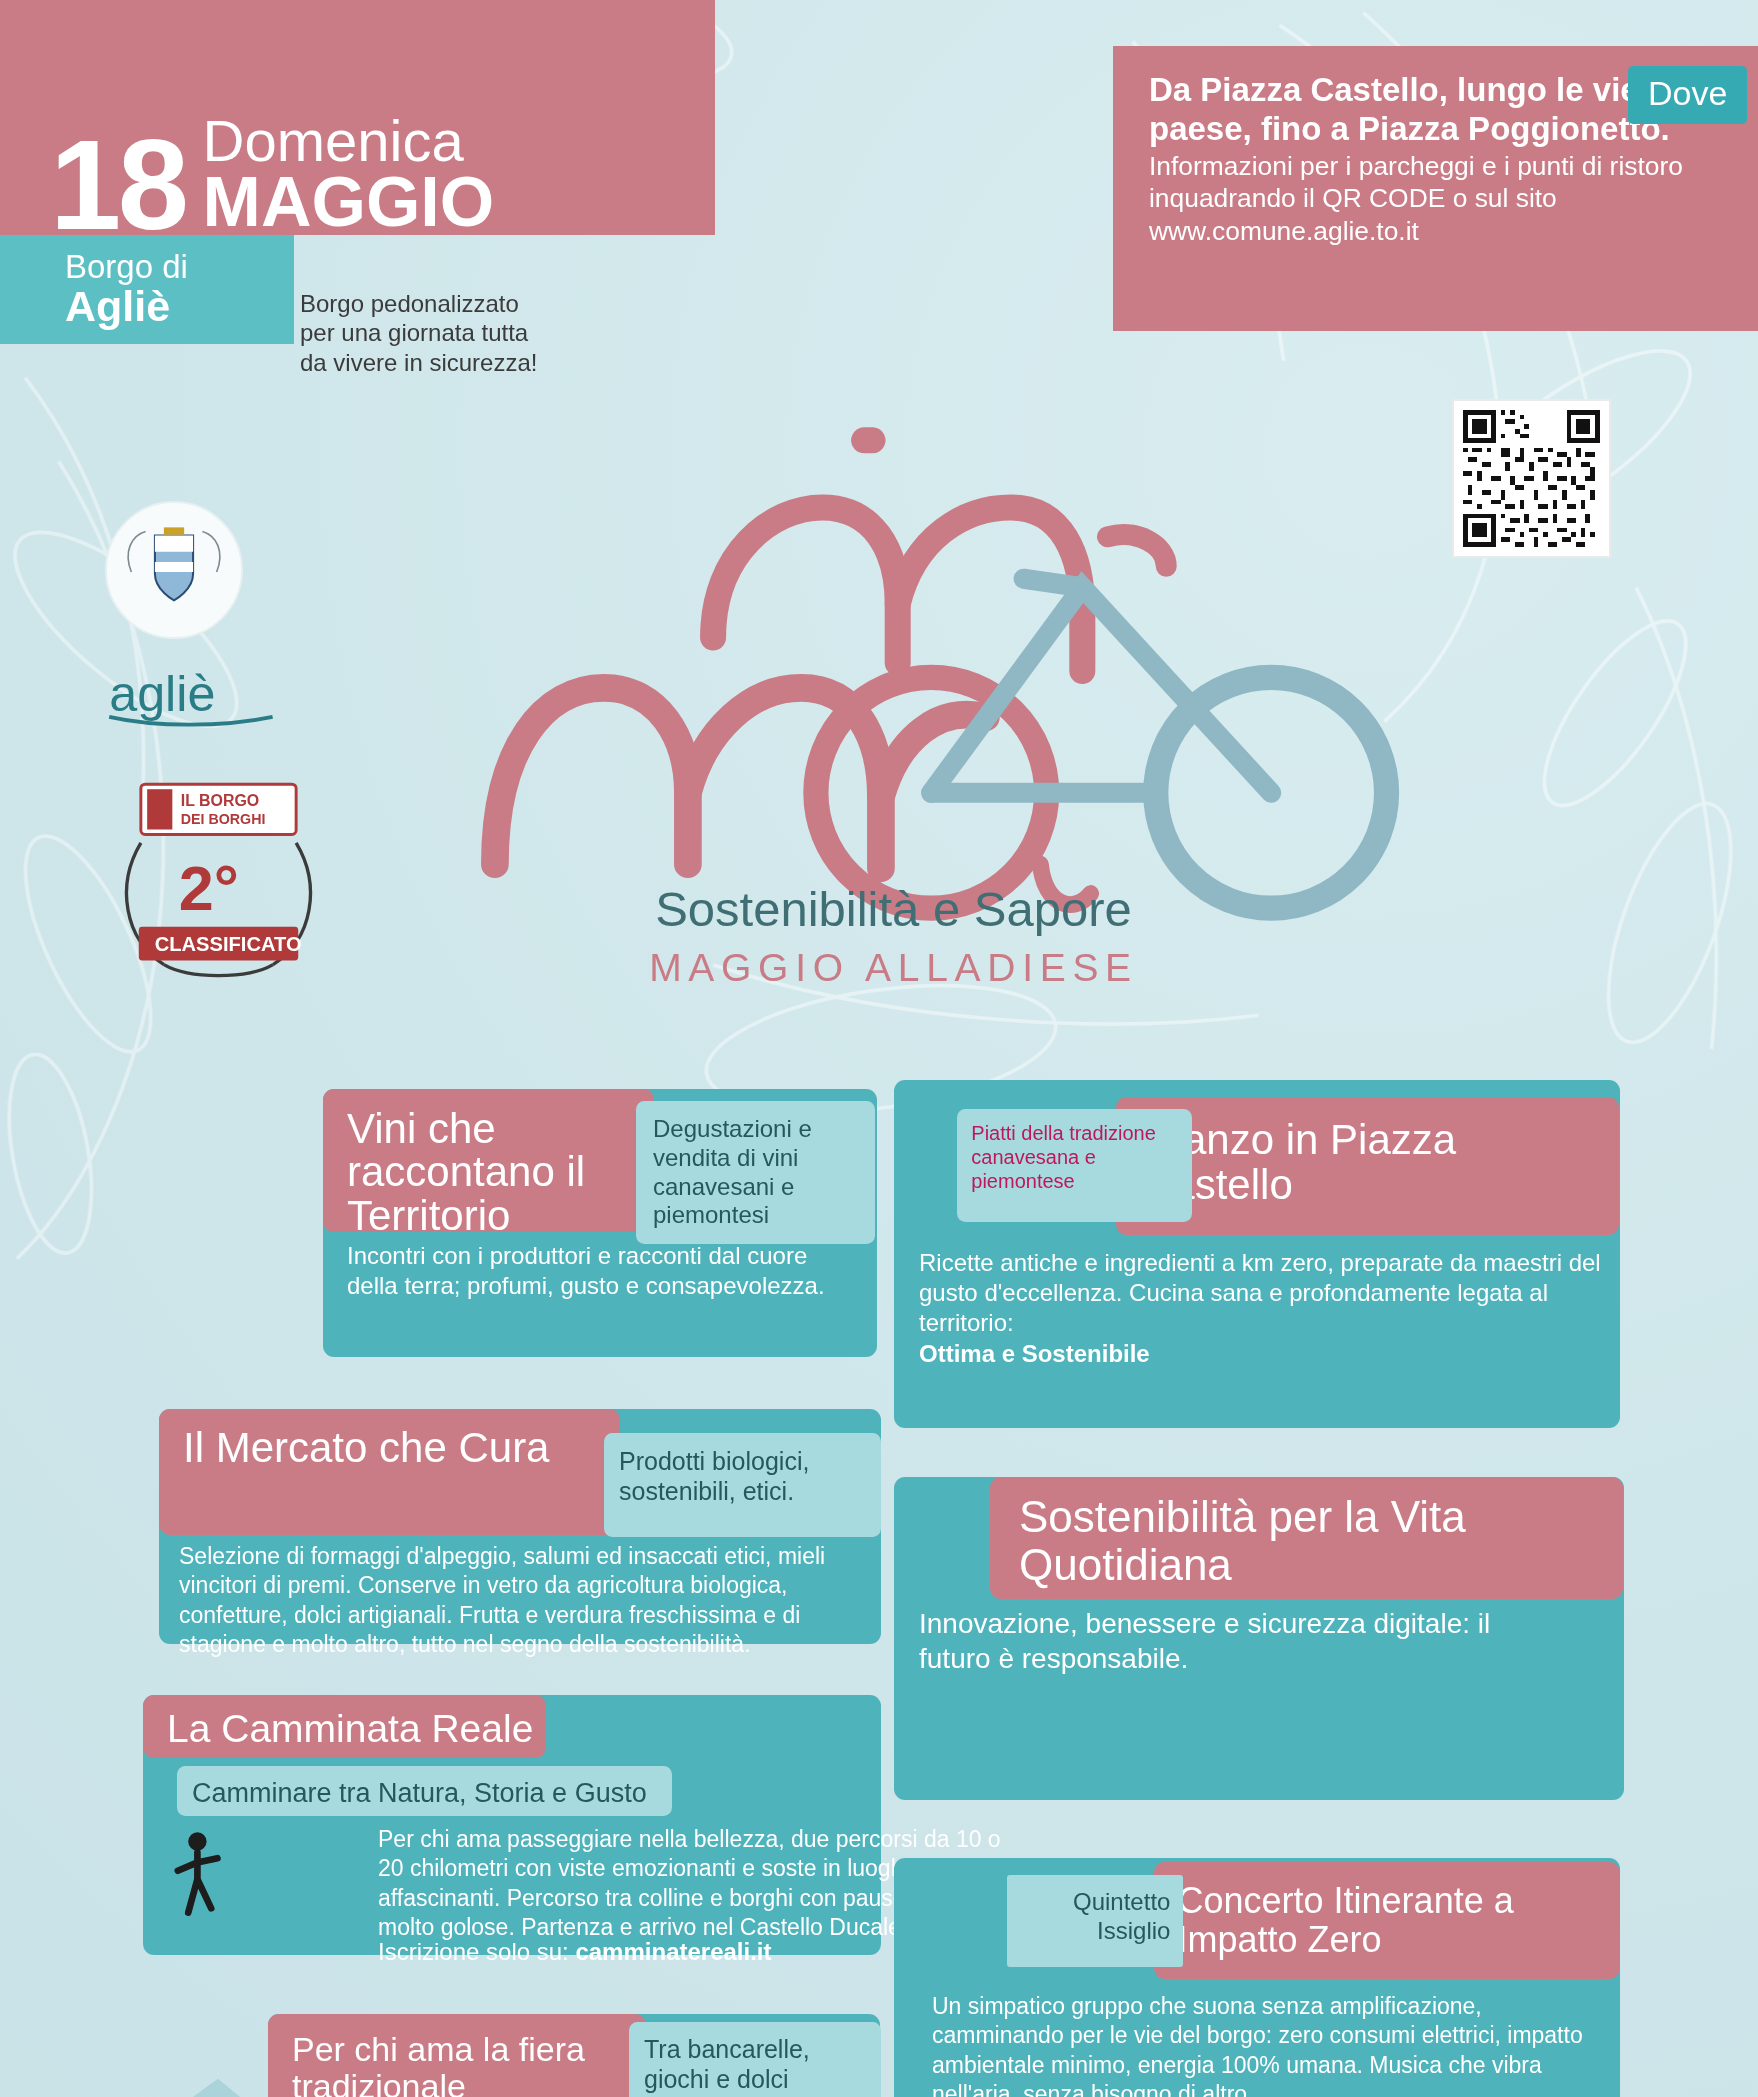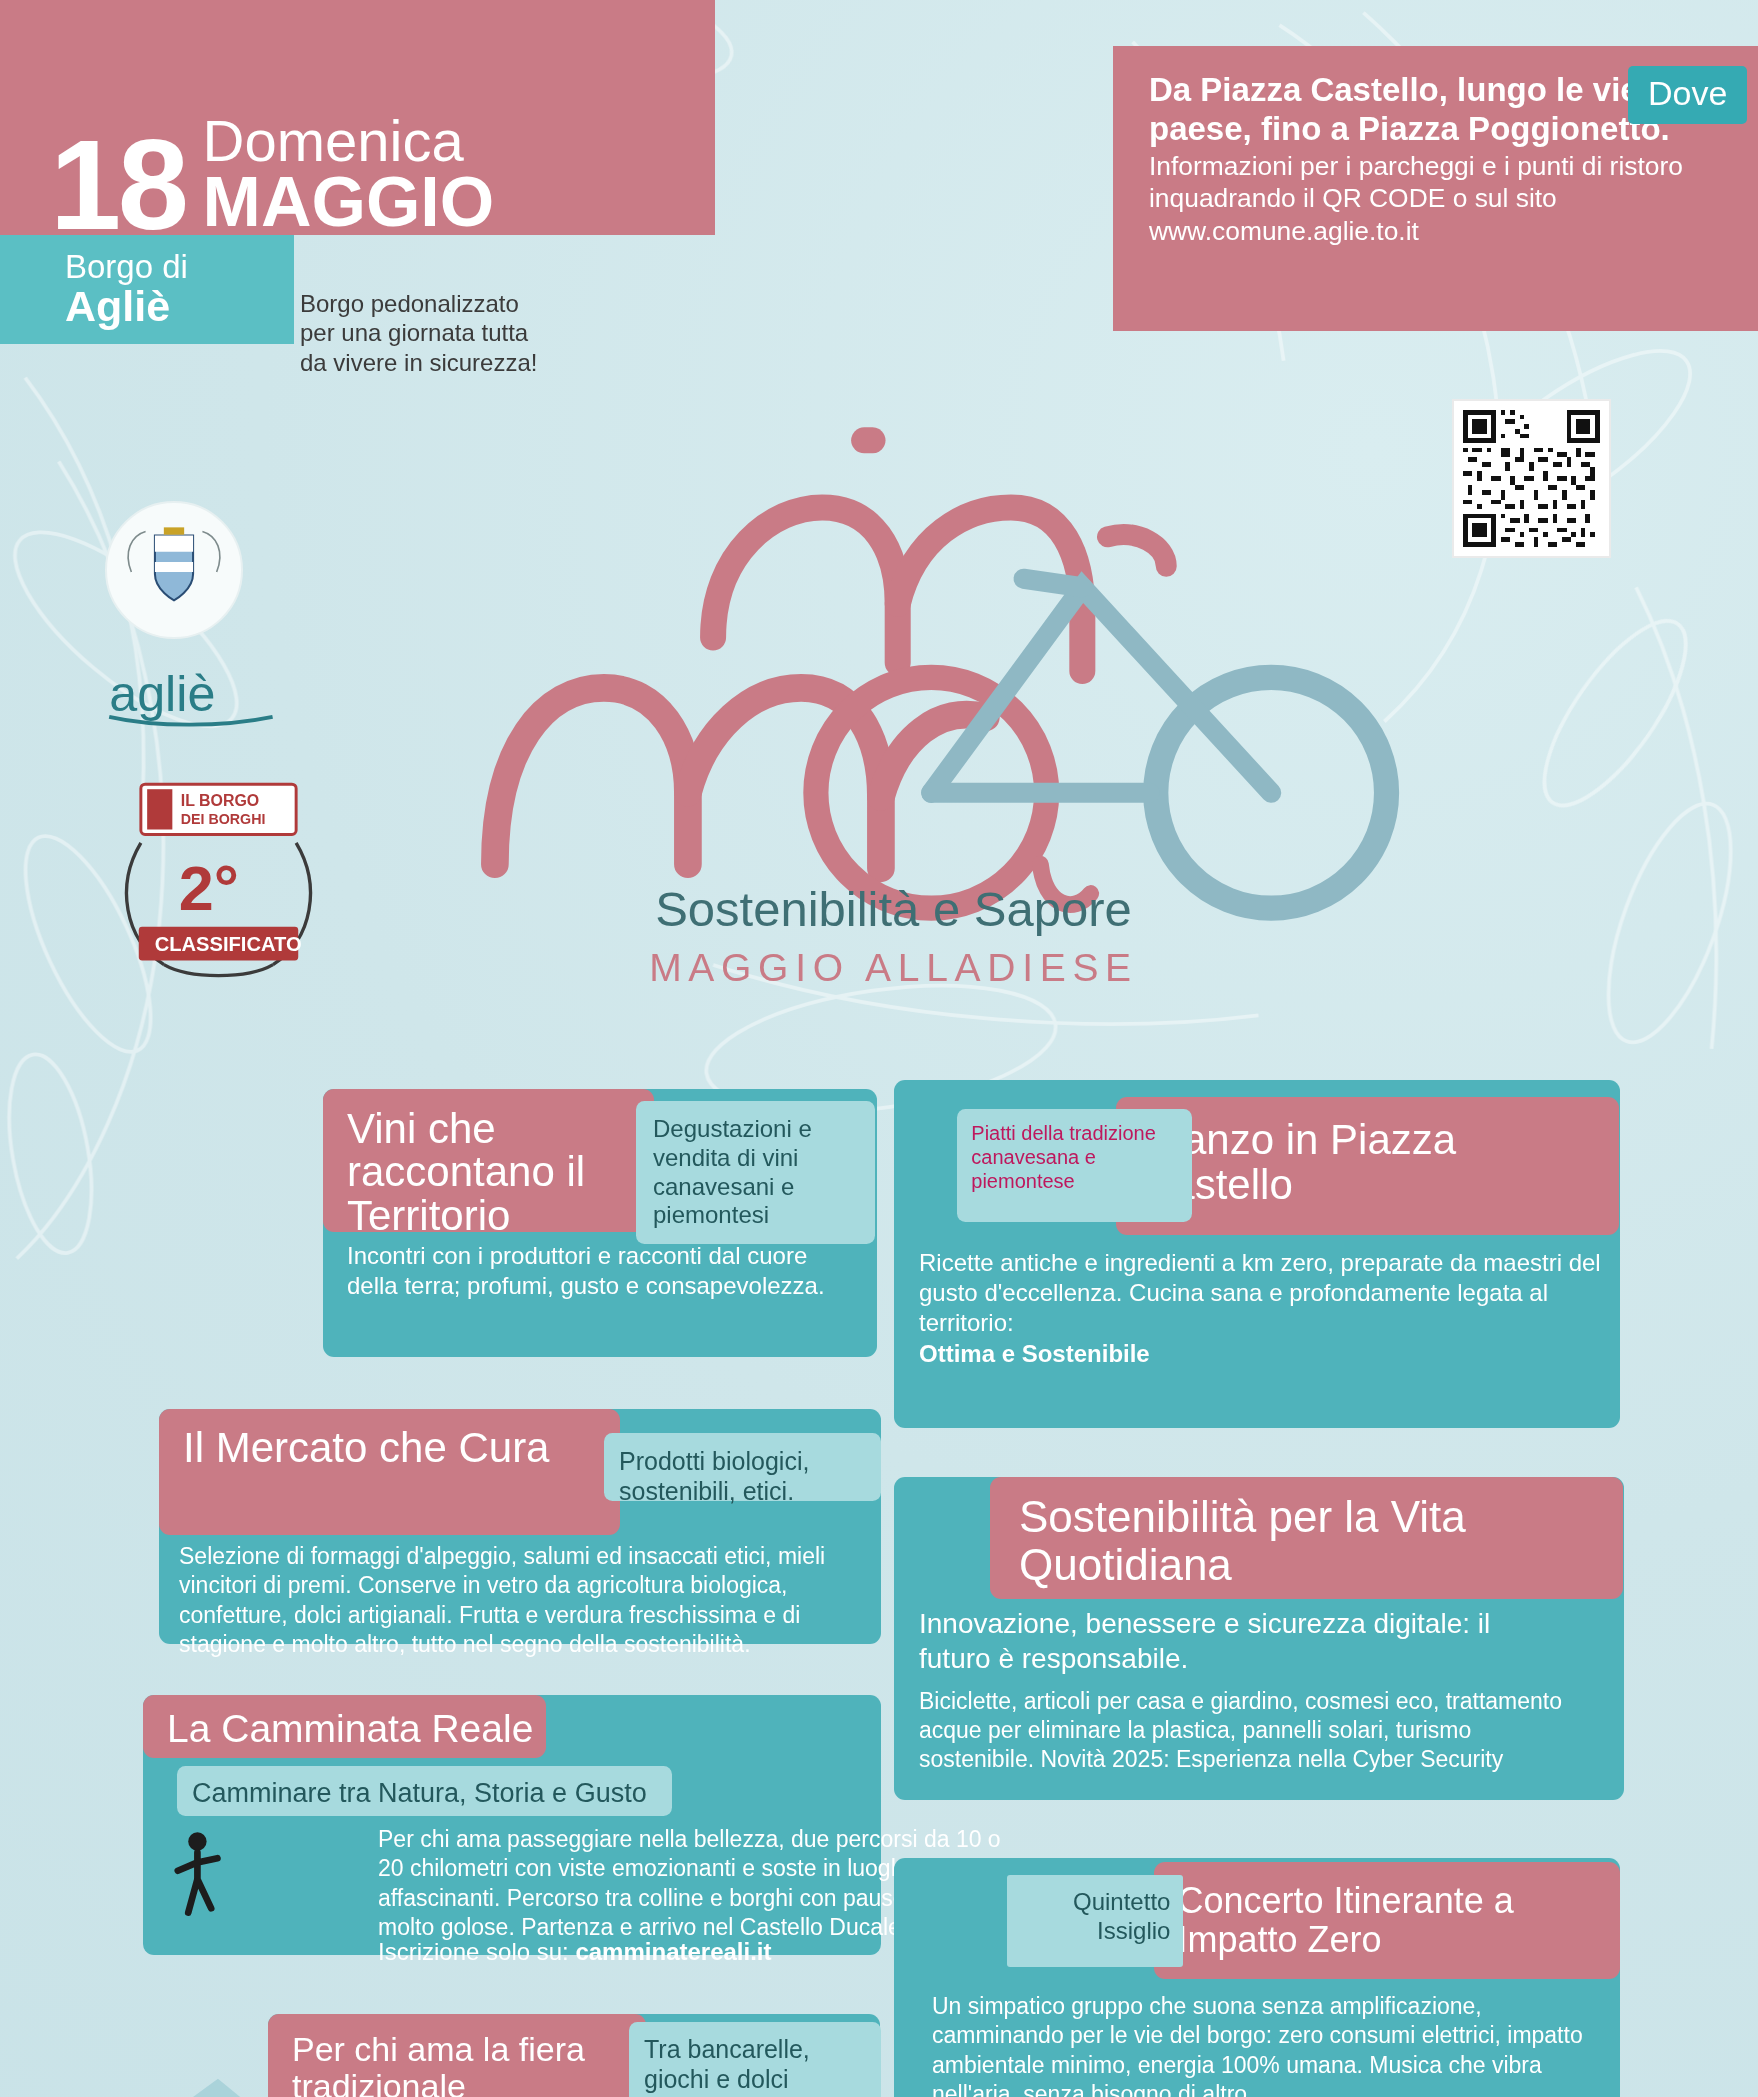--- a/index.html
+++ b/index.html
@@ -116,21 +116,21 @@
     color:#fff; font-size:24px; line-height:1.25;
   }
 
   #c-mercato { left:159px; top:1409px; width:722px; height:235px; }
   #c-mercato .title {
     position:absolute; left:0; top:0; width:461px; height:126px;
     background:#c97b86; border-radius:11px; color:#fff;
     font-size:42px; line-height:1.08; padding:16px 0 0 24px;
   }
   #c-mercato .sub {
-    position:absolute; left:445px; top:24px; width:277px; height:68px;
+    position:absolute; left:445px; top:24px; width:277px; height:104px;
     background:#a7dade; border-radius:8.4px; color:#23585c;
     font-size:25px; line-height:1.2; padding:12.6px 15px;
   }
   #c-mercato .body {
     position:absolute; left:20px; top:133px; width:688px;
     color:#fff; font-size:23px; line-height:1.28;
   }
 
   #c-camminata { left:143px; top:1695px; width:738px; height:260px; }
   #c-camminata .title {
@@ -488,21 +488,20 @@
   <div class="sub">Piatti della tradizione canavesana e piemontese</div>
   <div class="body">
     <span>Ricette antiche e ingredienti a km zero, preparate da maestri del gusto d'eccellenza. Cucina sana e profondamente legata al territorio:</span><br>
     <b>Ottima e Sostenibile</b>
   </div>
 </div>
 
 <div class="card teal" id="c-sost">
   <div class="title">Sostenibilità per la Vita Quotidiana</div>
   <div class="sub">Innovazione, benessere e sicurezza digitale: il futuro è responsabile.</div>
-  <div class="body">Biciclette, articoli per casa e giardino, cosmesi eco, trattamento acque per eliminare la plastica, pannelli solari, turismo sostenibile. Novità 2025: Esperienza nella Cyber Security</div>
 </div>
 
 <div class="card teal" id="c-concerto">
   <div class="title">Concerto Itinerante a Impatto Zero</div>
   <div class="sub">Quintetto Issiglio</div>
   <div class="body">Un simpatico gruppo che suona senza amplificazione, camminando per le vie del borgo: zero consumi elettrici, impatto ambientale minimo, energia 100% umana. Musica che vibra nell'aria, senza bisogno di altro.</div>
 </div>
 
 
 </body></html>

